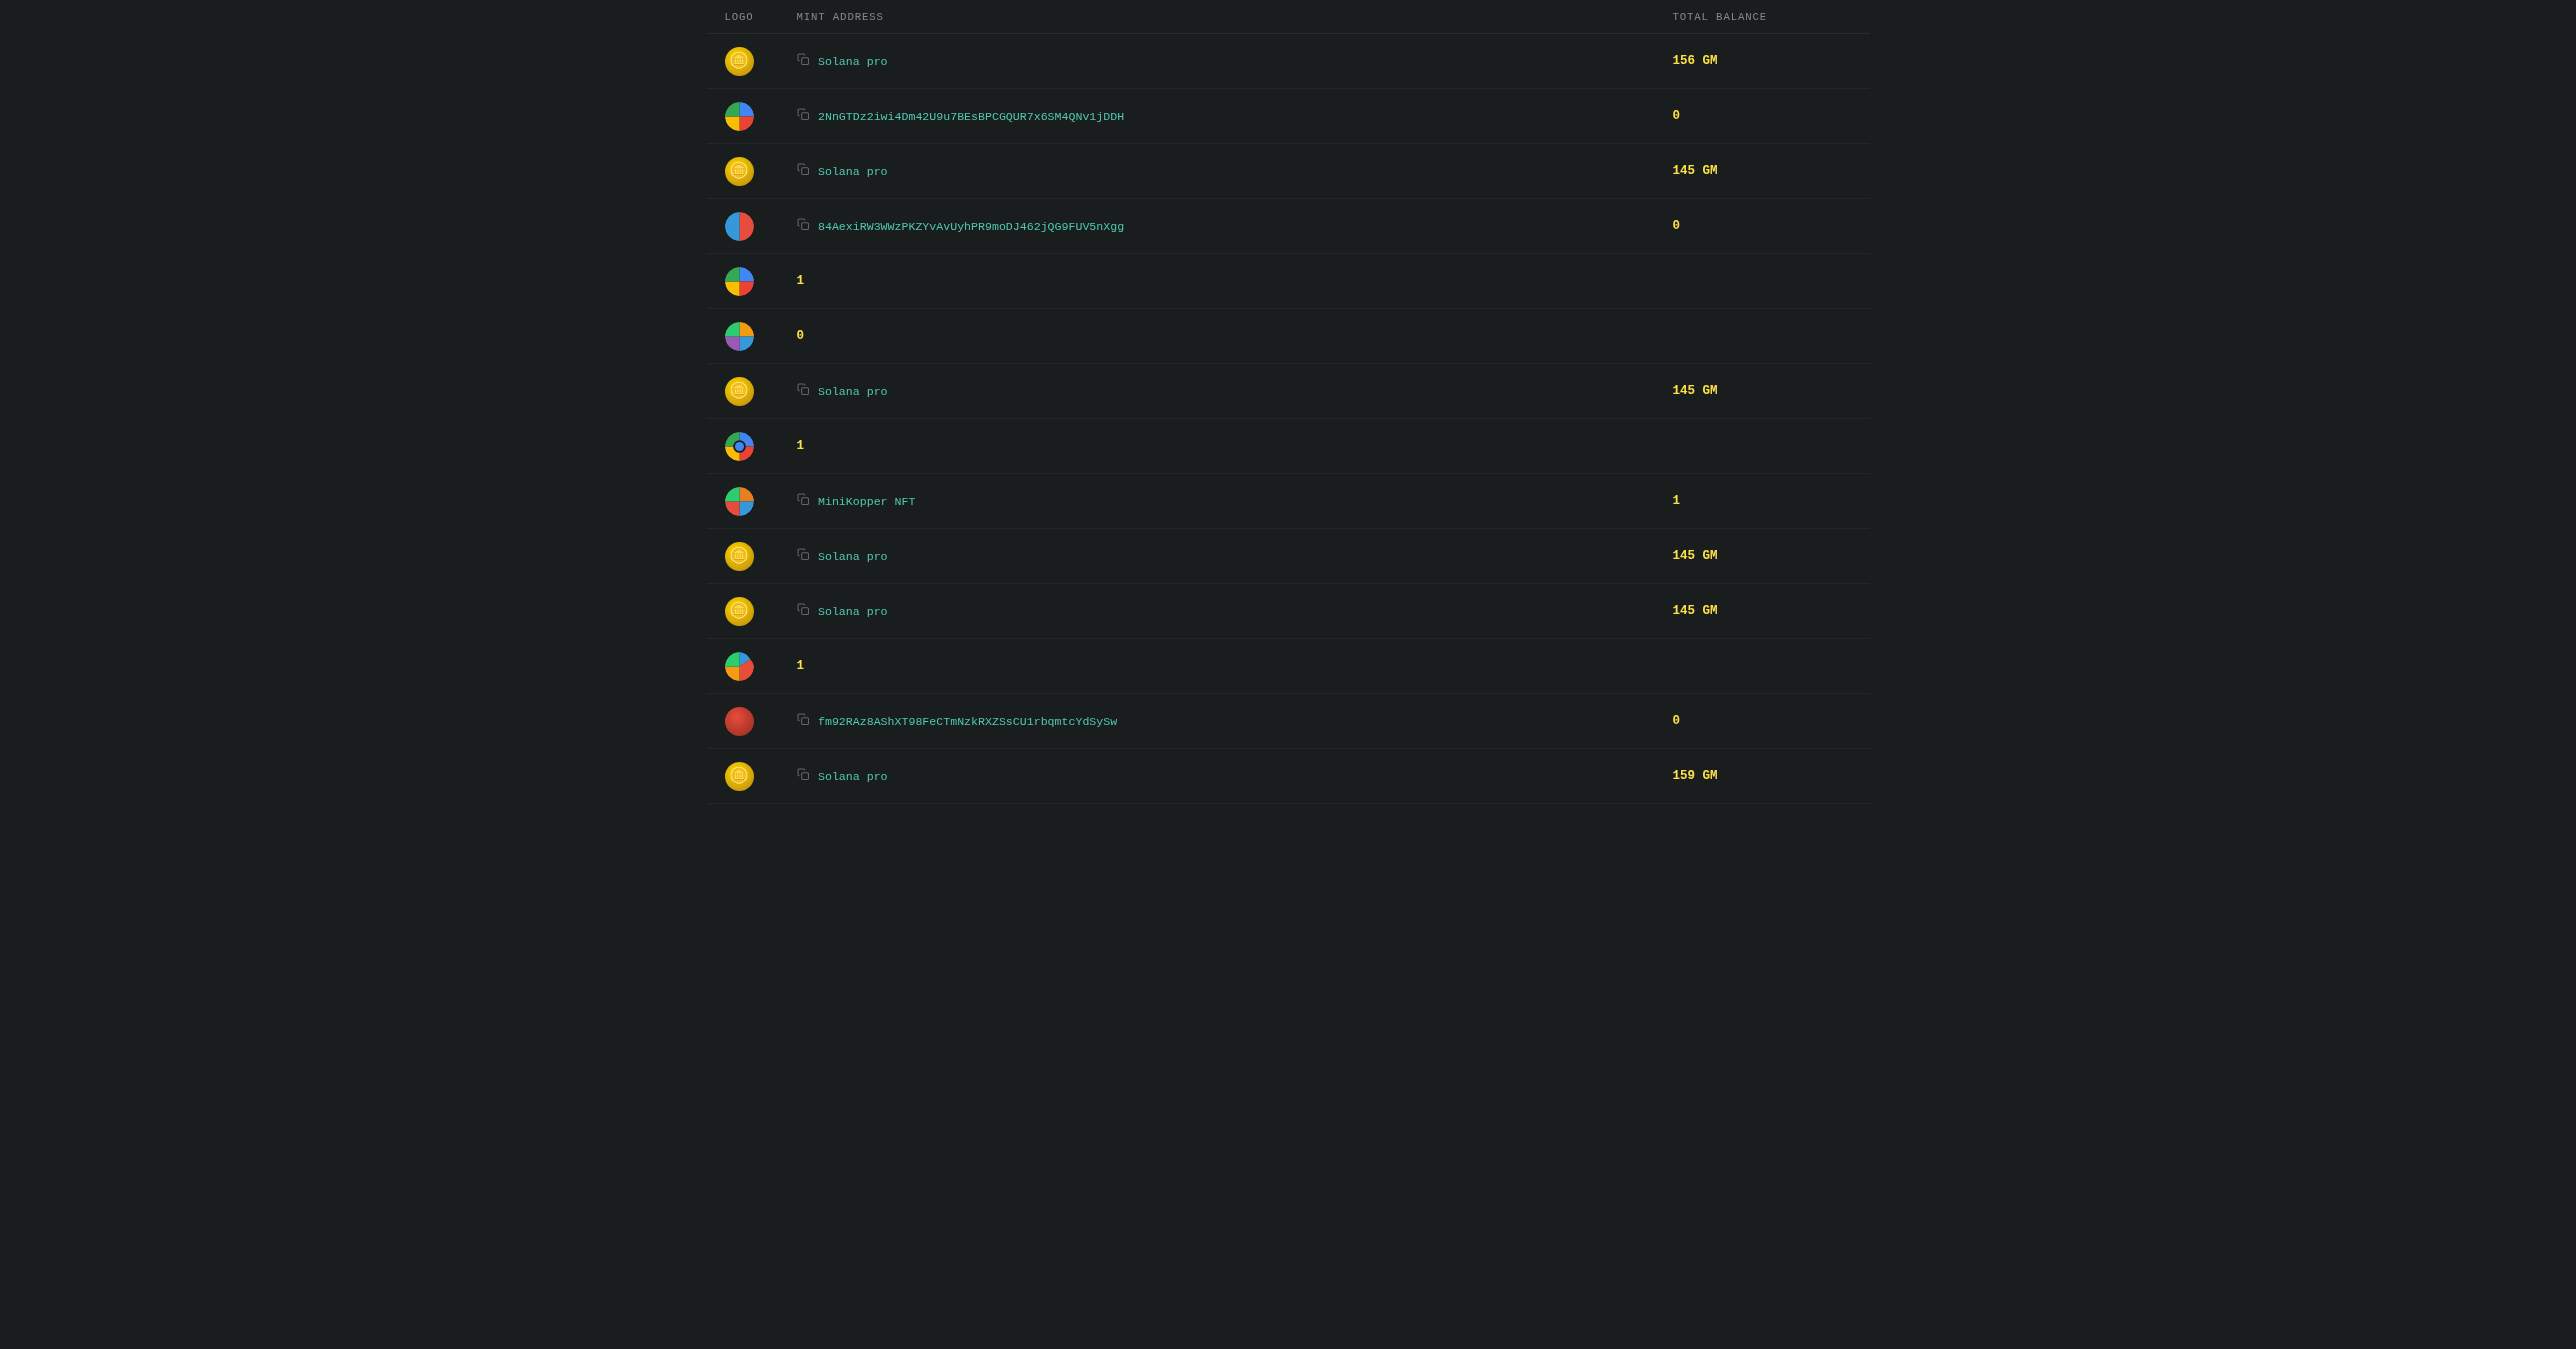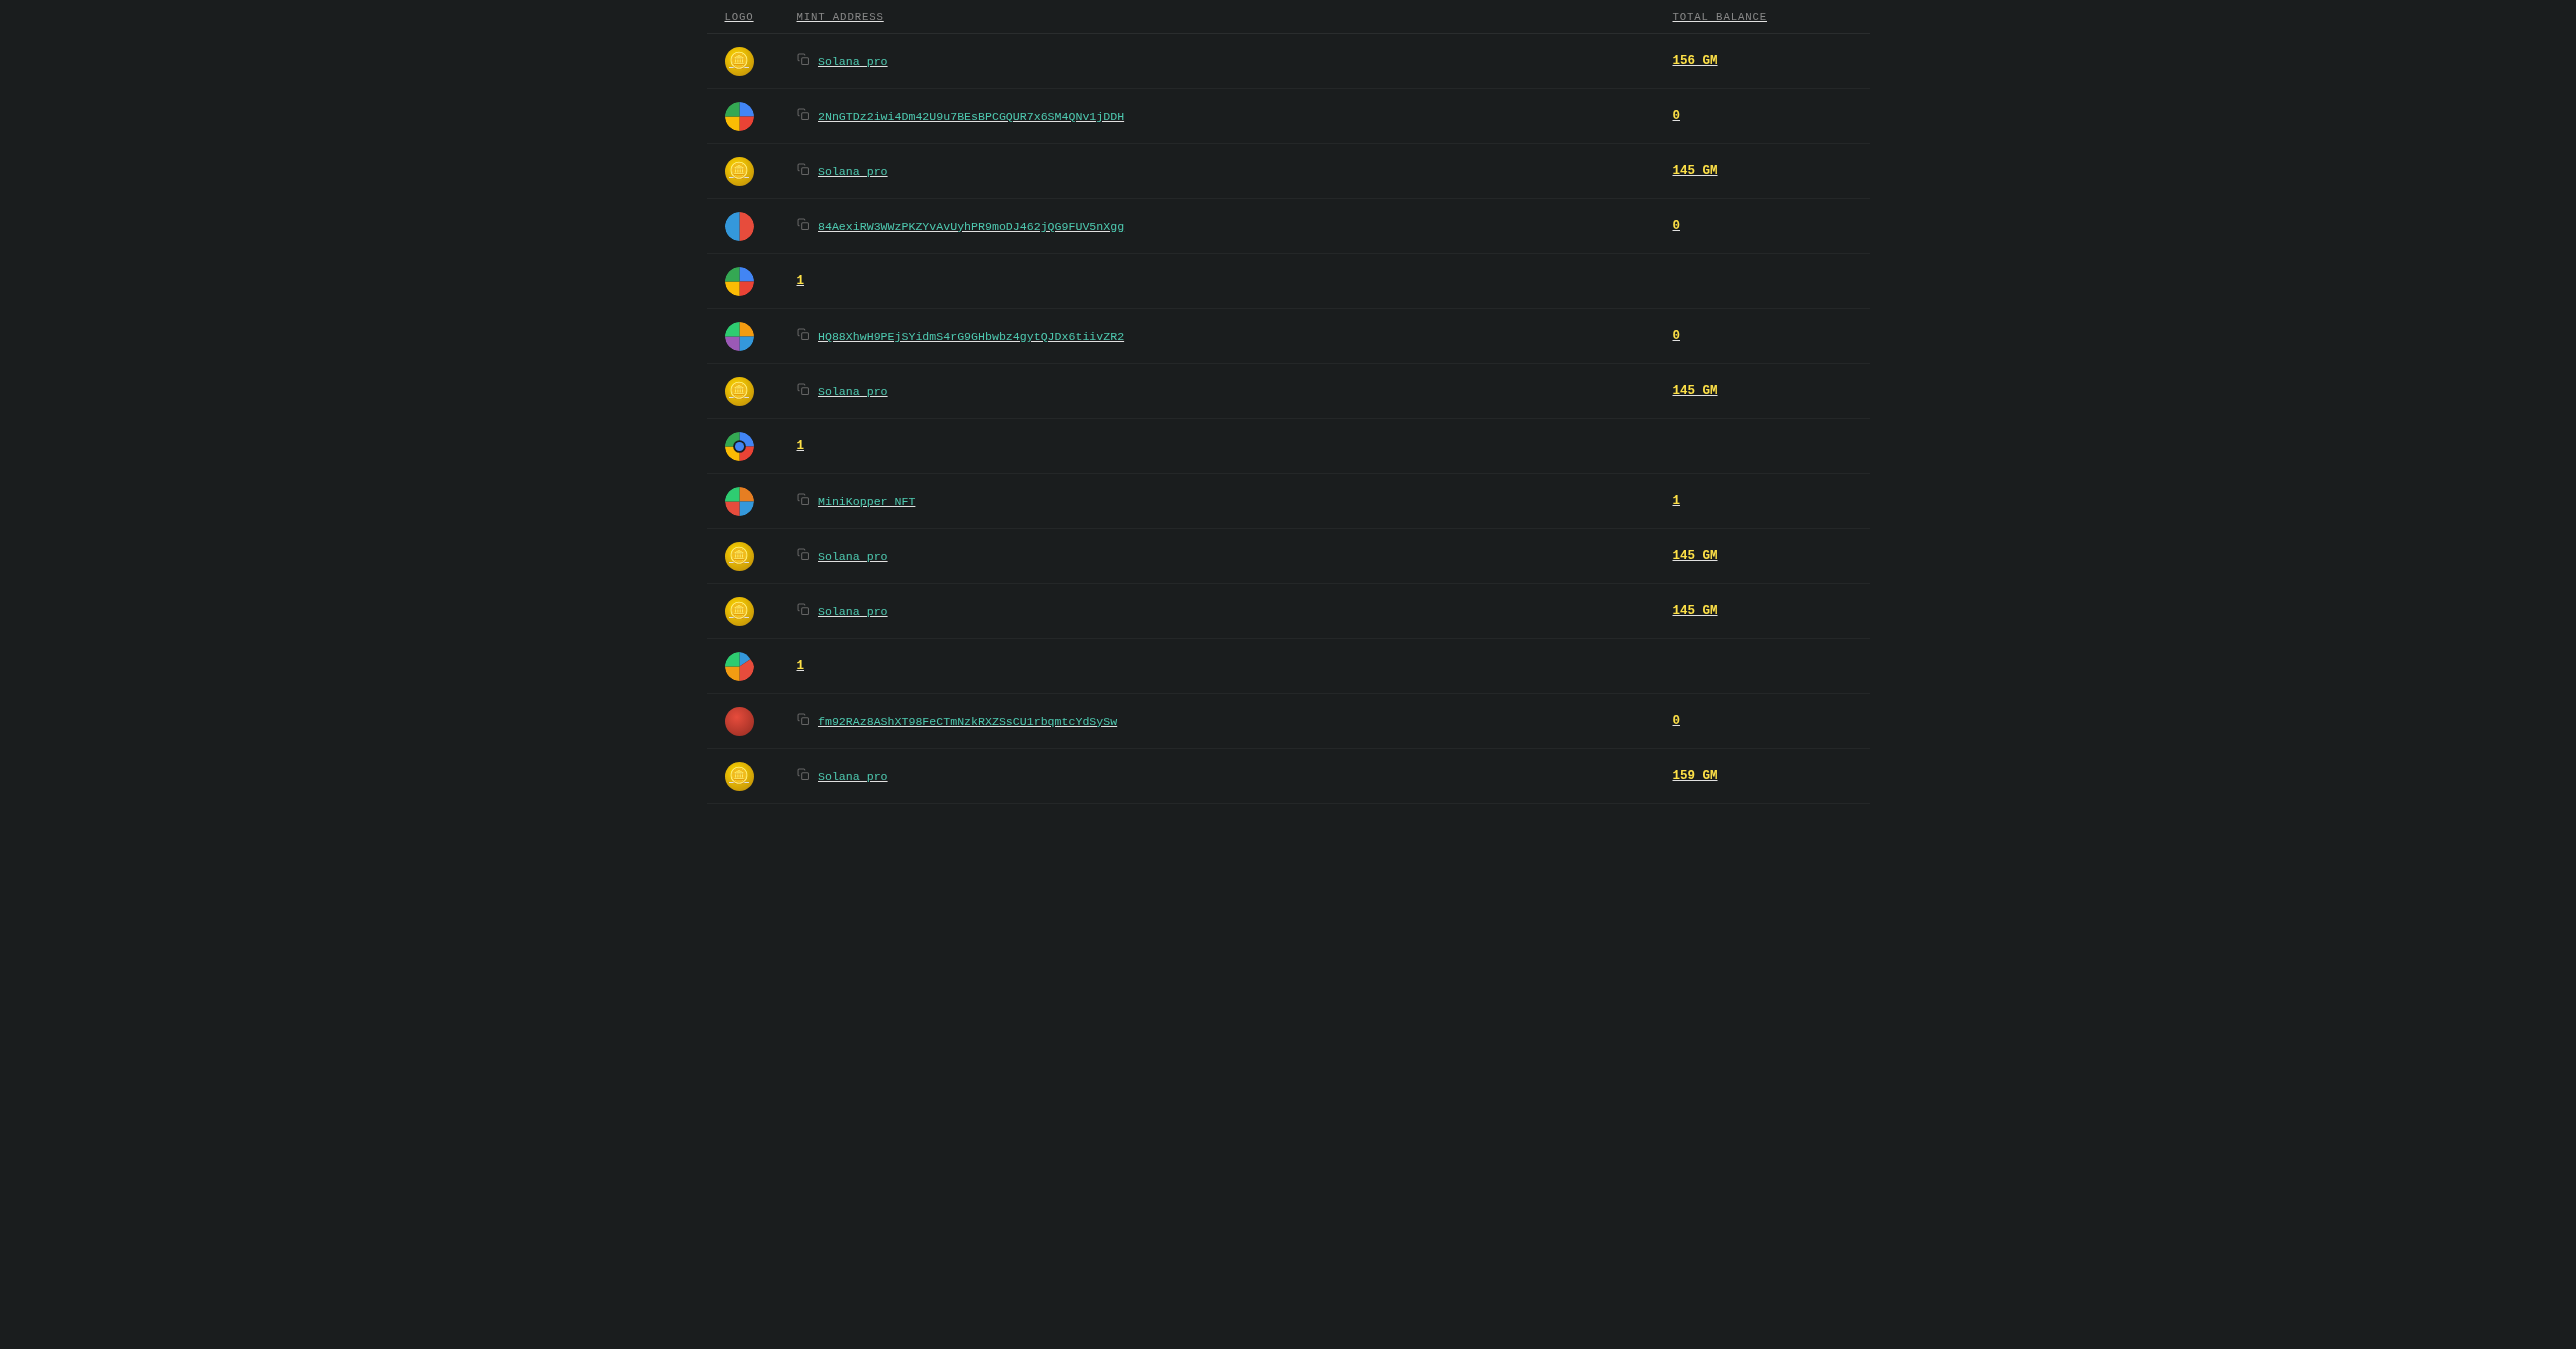--- a/index.html
+++ b/index.html
@@ -14,21 +14,20 @@
       font-family: 'Courier New', Courier, monospace;
       font-size: 12.5px;
       min-height: 100vh;
     }
 
     .table-container {
       width: 100%;
       max-width: 1199px;
       margin: 0 auto;
       padding: 0 18px;
-      text-decoration: underline;
     }
 
     .table-header {
       display: grid;
       grid-template-columns: 72px 1fr 179px;
       padding: 10.7px 18px;
       border-bottom: 0.9px solid #2a2d2e;
       color: #888;
       font-size: 10.7px;
       letter-spacing: 0.08em;
@@ -220,27 +219,20 @@
           <div class="token-logo logo-orange-blue" style="background: none;">
             <svg width="29" height="29" viewBox="0 0 32 32">
       <circle cx="16" cy="16" r="16" fill="#1a1d1e"></circle>
       <path d="M16,16 L16,0 A16,16 0 0,1 32,16 Z" fill="#f39c12"></path>
       <path d="M16,16 L32,16 A16,16 0 0,1 16,32 Z" fill="#3498db"></path>
       <path d="M16,16 L16,32 A16,16 0 0,1 0,16 Z" fill="#9b59b6"></path>
       <path d="M16,16 L0,16 A16,16 0 0,1 16,0 Z" fill="#2ecc71"></path>
     </svg>
           </div>
         </div>
-        <div class="mint-cell">
-          <span class="copy-icon"><svg width="12.5" height="12.5" viewBox="0 0 24 24" fill="none" stroke="currentColor" stroke-width="2">
-    <rect x="9" y="9" width="13" height="13" rx="2" ry="2"></rect>
-    <path d="M5 15H4a2 2 0 0 1-2-2V4a2 2 0 0 1 2-2h9a2 2 0 0 1 2 2v1"></path>
-  </svg></span>
-          <span class="mint-text">HQ88XhwH9PEjSYidmS4rG9GHbwbz4gytQJDx6tiivZR2</span>
-        </div>
         <div class="balance-cell">0</div>
       </div>
       <div class="table-row">
         <div class="logo-cell">
           <div class="token-logo logo-gold" style="background: radial-gradient(circle at 40% 35%, rgb(255, 215, 0), rgb(184, 134, 11)); display: flex; align-items: center; justify-content: center;">
             <span style="font-size:16px;">🪙</span>
           </div>
         </div>
         <div class="mint-cell">
           <span class="copy-icon"><svg width="12.5" height="12.5" viewBox="0 0 24 24" fill="none" stroke="currentColor" stroke-width="2">

